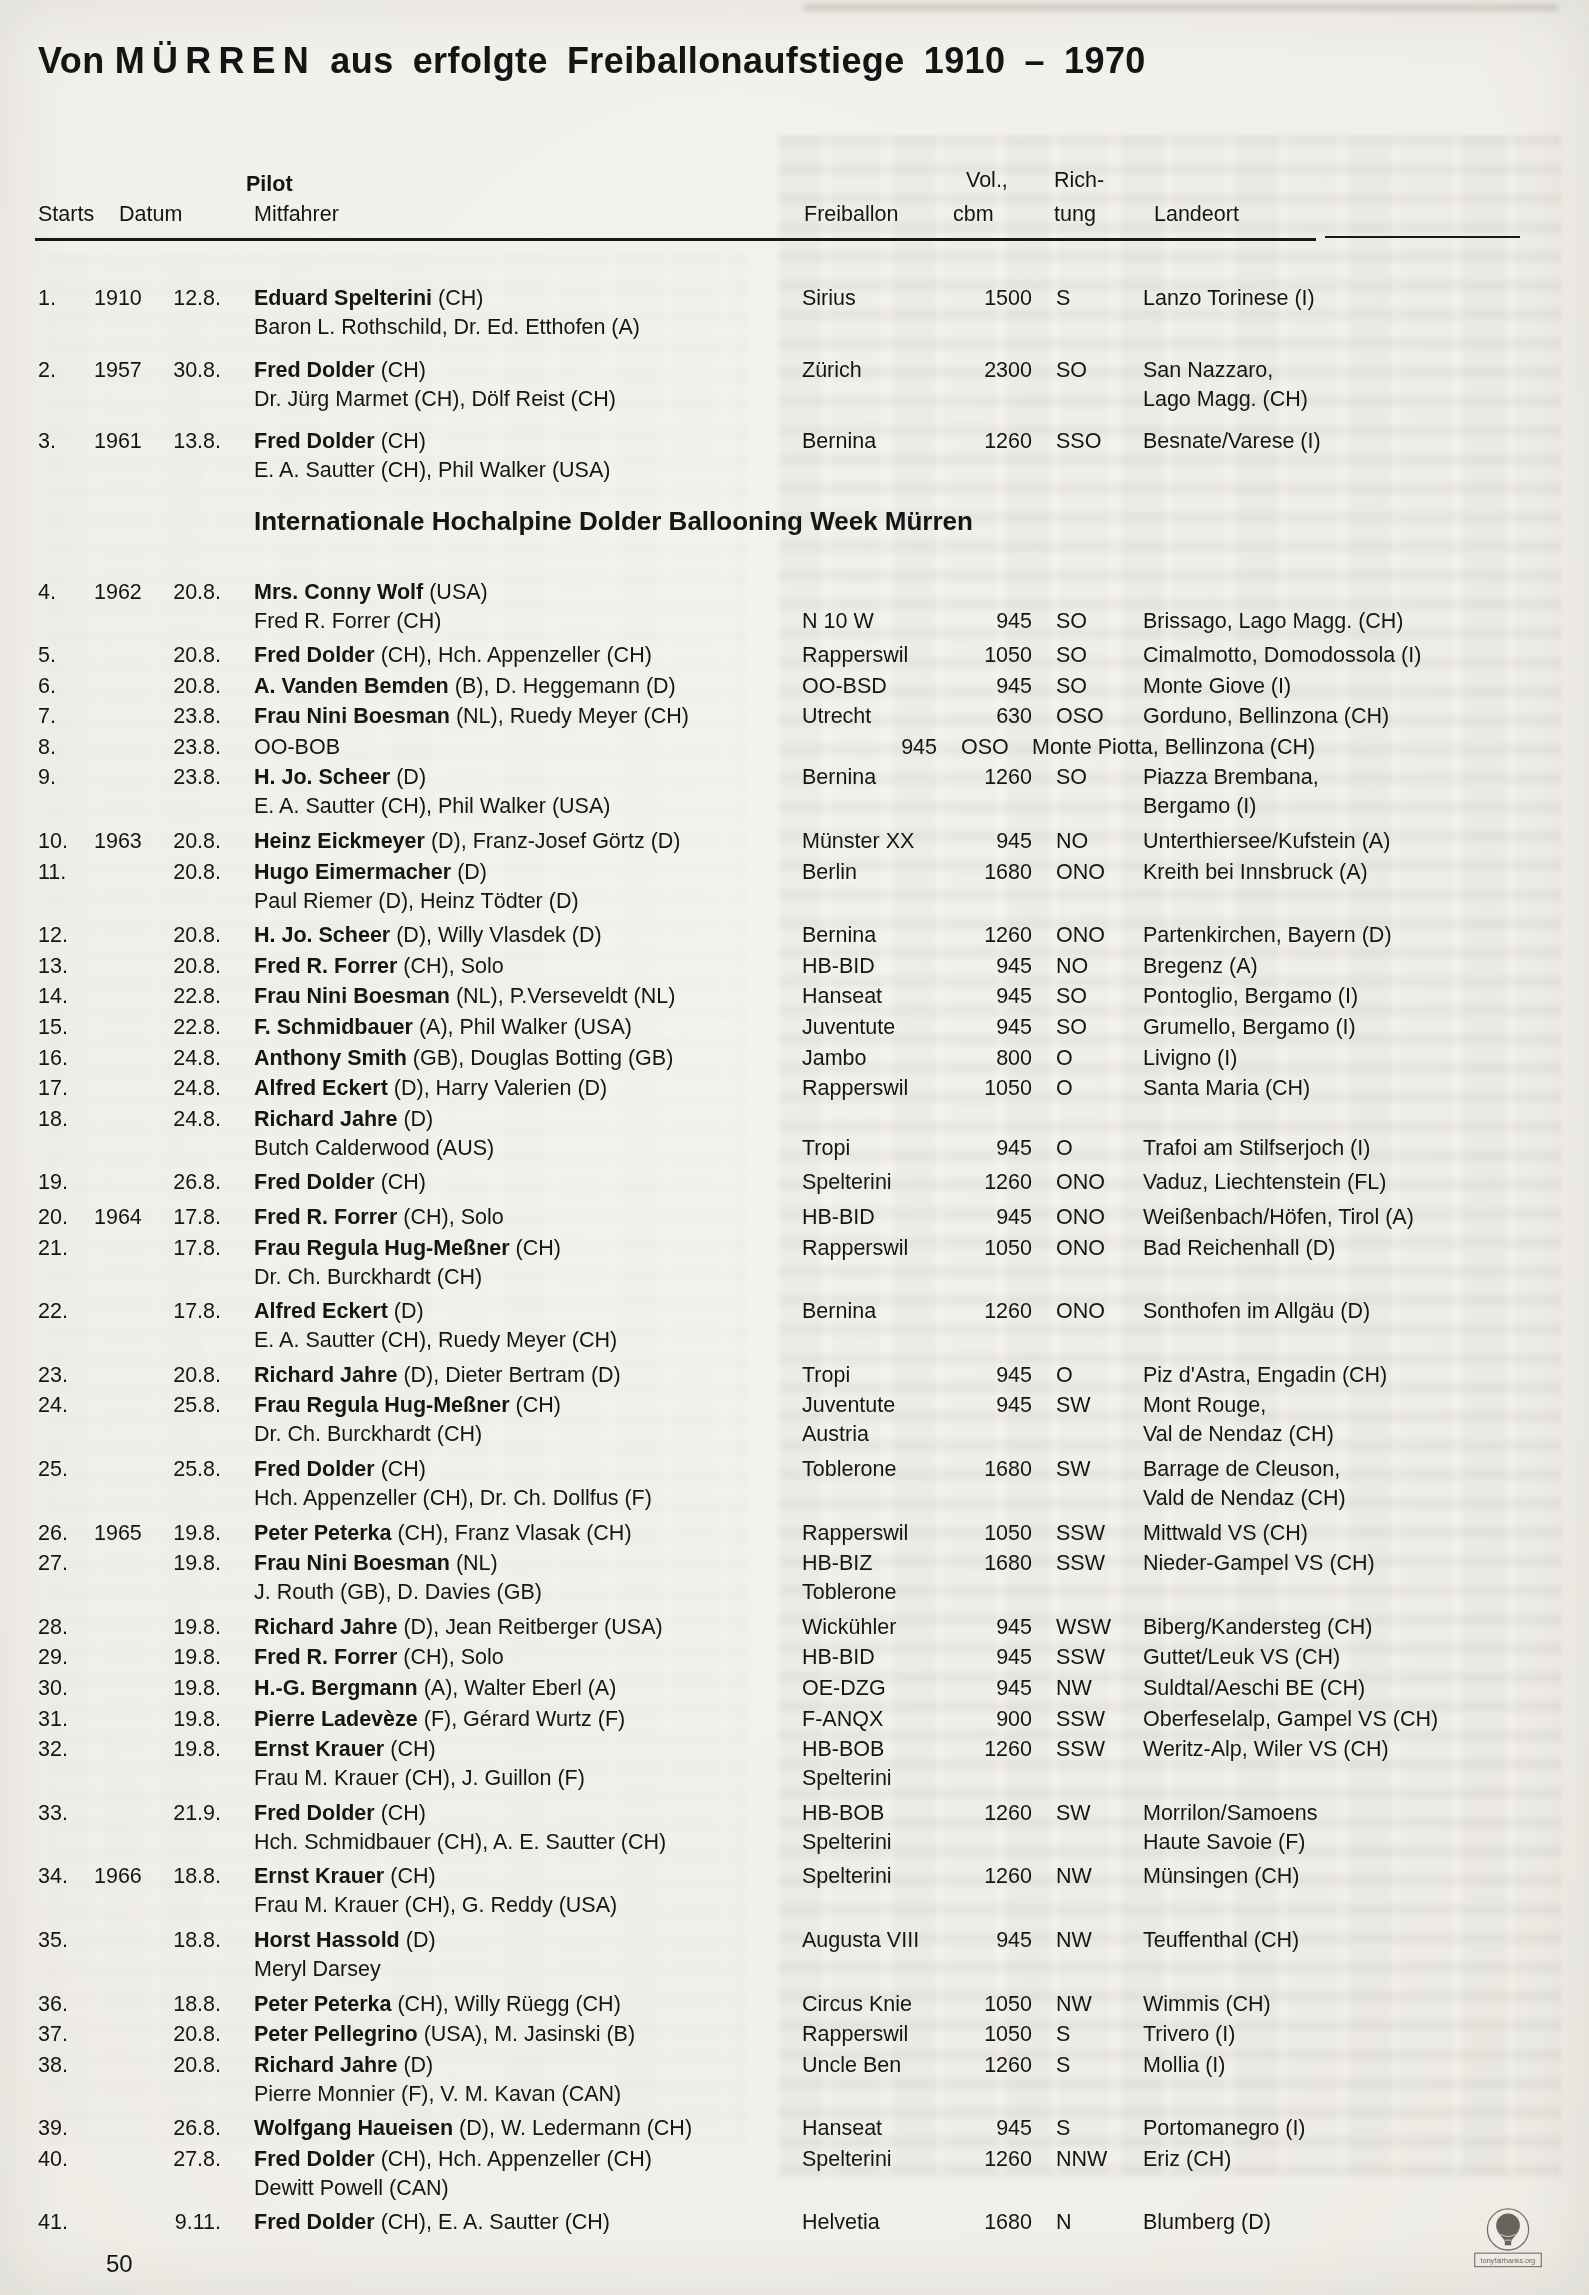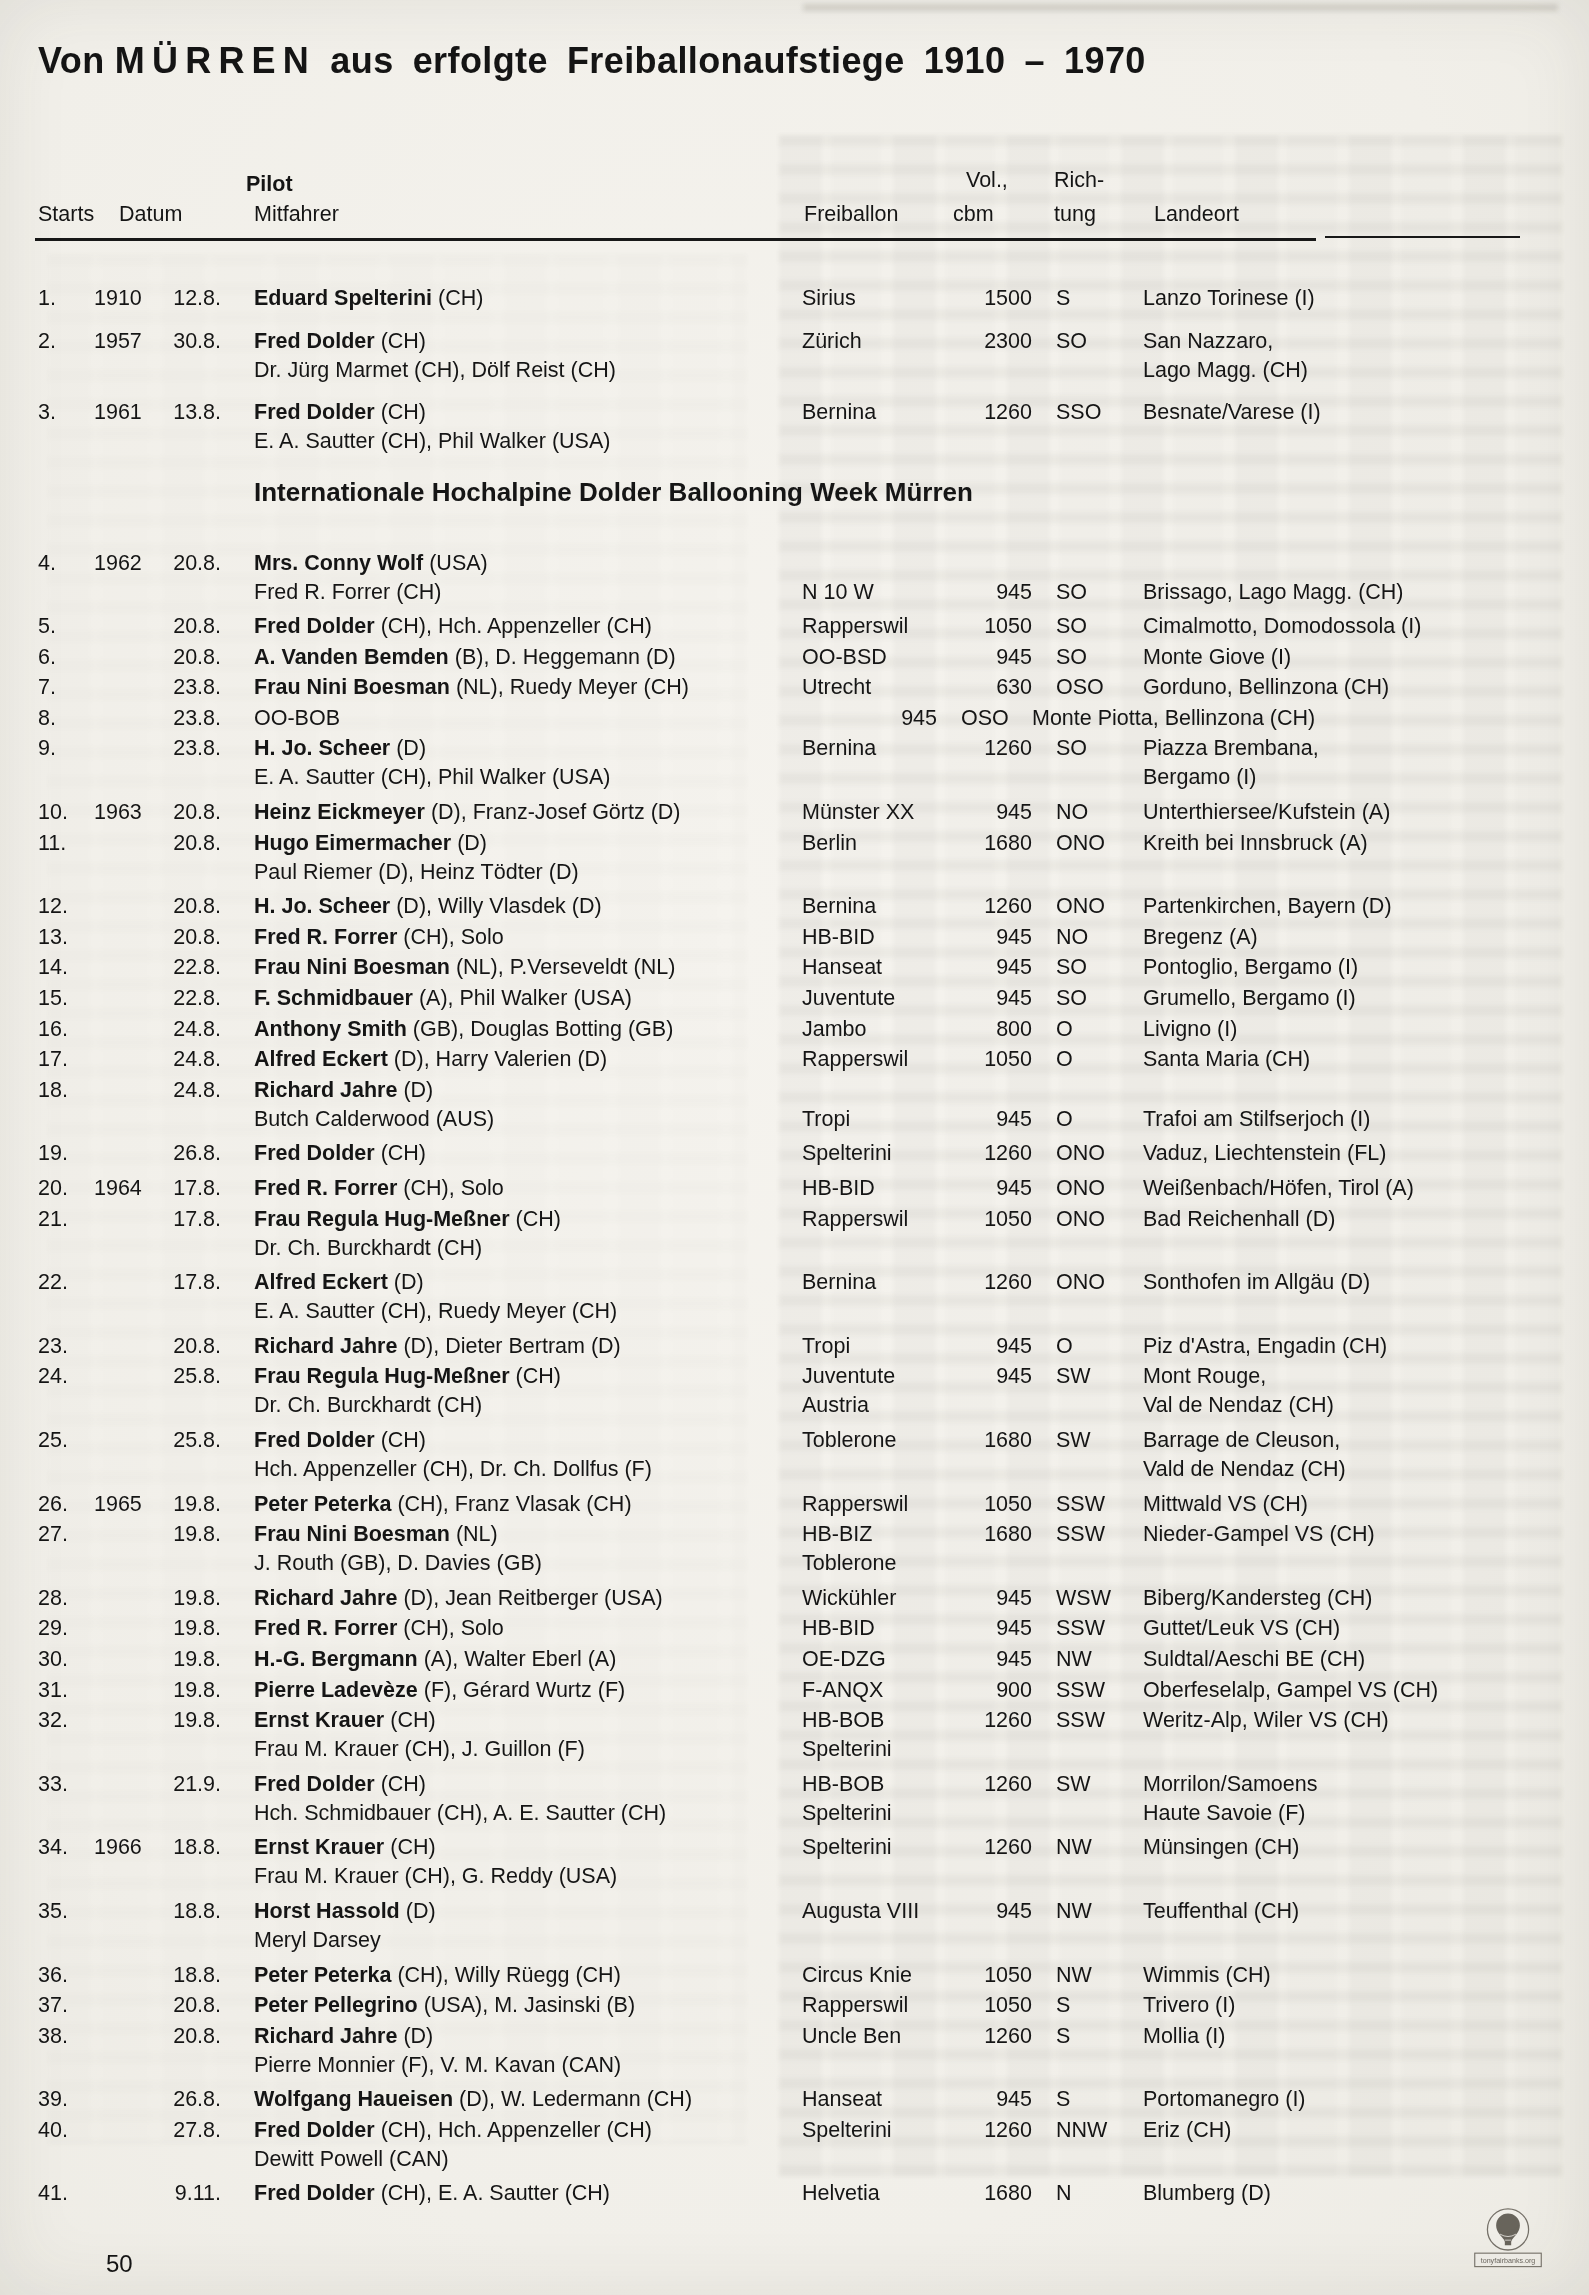--- a/index.html
+++ b/index.html
@@ -99,20 +99,21 @@
         <span class="c-bal">Sirius</span>
         <span class="c-vol">1500</span>
         <span class="c-dir">S</span>
         <span class="c-land">Lanzo Torinese (I)</span>
       </div>
       <div class="line">
         <span class="c-num"></span>
         <span class="c-year"></span>
         <span class="c-day"></span>
         <span class="c-gap"></span>
+        <span class="c-pilot"><span>Baron L. Rothschild, Dr. Ed. Etthofen (A)</span></span>
         <span class="c-bal"></span>
         <span class="c-vol"></span>
         <span class="c-dir"></span>
         <span class="c-land"></span>
       </div>
     </div>
     <div class="row r2">
       <div class="line">
         <span class="c-num">2.</span>
         <span class="c-year">1957</span>

